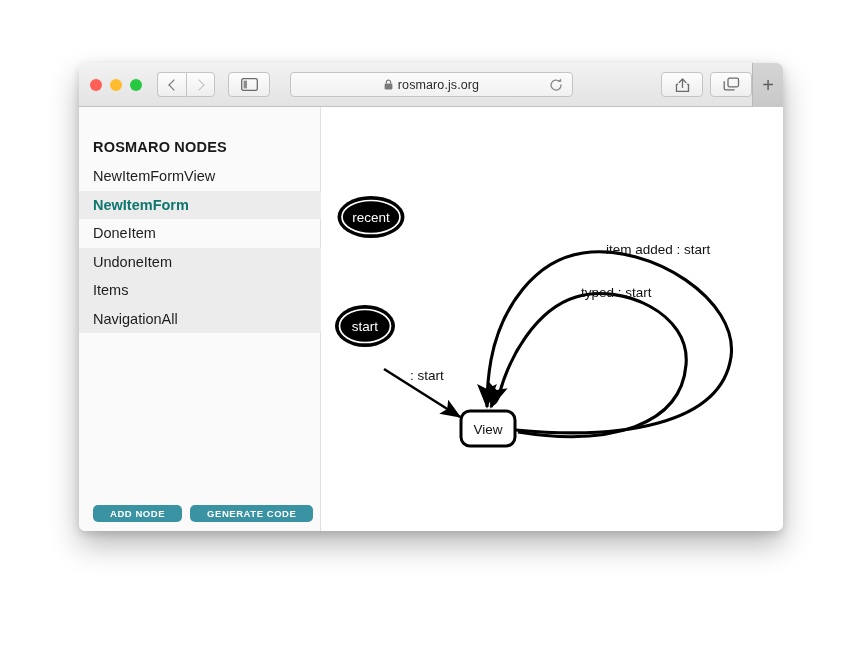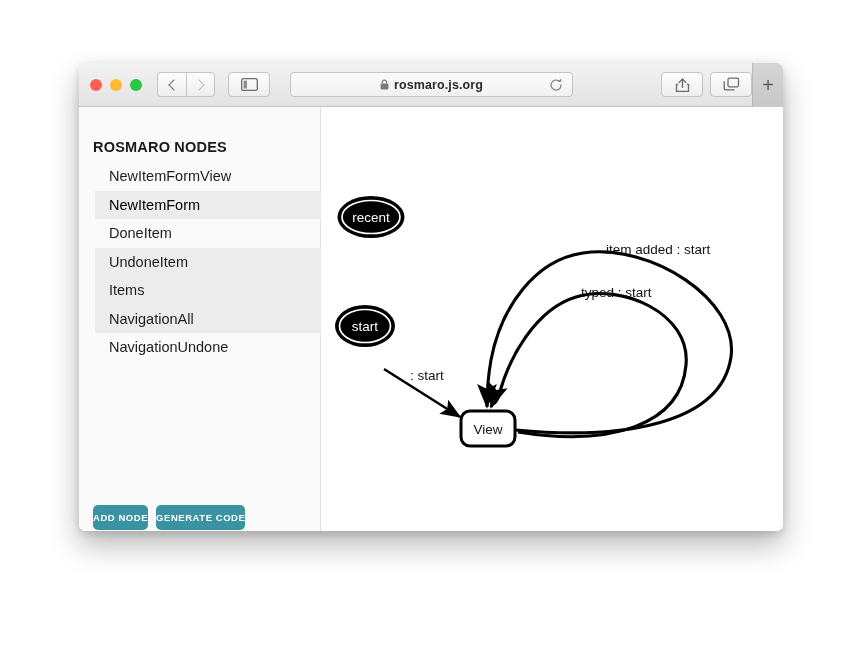--- a/index.html
+++ b/index.html
@@ -49,21 +49,21 @@
   .tabs-btn  { left:631px; width:42px; }
 
   .chev { width:8px; height:8px; border-right:1.7px solid #6b6b6b; border-bottom:1.7px solid #6b6b6b; }
   .chev.left  { transform: rotate(135deg); margin-left:3px; }
   .chev.right { transform: rotate(-45deg); margin-right:3px; border-color:#c0c0c0; }
 
   .addr {
     position:absolute; left:211px; top:9px; width:283px; height:25px;
     background: linear-gradient(to bottom,#fbfbfb,#f1f1f1);
     border:1px solid #c4c4c4; border-radius:4px;
-    display:flex; align-items:center; justify-content:center; gap:5px;font-weight:bold;
+    display:flex; align-items:center; justify-content:center; gap:5px;
   }
   .addr-text { font-size:12.5px; color:#2b2b2b; letter-spacing:0.1px; }
   .reload { position:absolute; right:8px; top:4px; }
 
   .plus-tab {
     position:absolute; left:673px; top:0; width:31px; height:44px;
     background: linear-gradient(to bottom,#d5d5d5,#c8c8c8);
     border-left:1px solid #b8b8b8;
     display:flex; align-items:center; justify-content:center;
     font-size:20px; color:#5d5d5d; line-height:1;
@@ -78,36 +78,36 @@
     background:#fafafa;
     border-right:1px solid #e0e0e0;
     flex:0 0 242px;
   }
   .sb-title {
     padding:16px 14px 0 14px;
     font-size:14.5px; font-weight:bold; color:#1a1a1a;
     letter-spacing:0.2px;
     margin-top:16px;
   }
-  .node-list { position:absolute; left:16px; top:55px; width:242px; }
+  .node-list { position:absolute; left:0; top:55px; width:242px; }
   .node-row {
     height:28.5px; line-height:28.5px;
     padding-left:14px;
     font-size:14.5px; color:#1d1d1d;
     white-space:nowrap;
   }
   .node-row.alt { background:#ececec; }
-  .node-row.selected { color:#000000; font-weight:normal; }
+  .node-row.selected { color:#0f766e; font-weight:bold; }
 
   .btn {
     display:inline-flex; align-items:center; justify-content:center;
     background:#3a93a3; color:#ffffff;
     font-size:9.5px; font-weight:bold; letter-spacing:0.55px;
     border:none; border-radius:5px;
-    padding:0 0; height:25px;
+    padding:0 17px; height:17px;
     cursor:pointer;
   }
   .row-btns { position:absolute; left:14px; top:398px; display:flex; gap:8px; }
 
   
   .canvas { position:relative; flex:1; background:#ffffff; overflow:hidden;text-decoration:underline; }
   .canvas svg { position:absolute; left:0; top:0; }
   .gnode-text { font-family:"Liberation Sans", sans-serif; font-size:13.5px; }
   .edge-label { font-family:"Liberation Sans", sans-serif; font-size:13.5px; fill:#111; }
 </style>
@@ -176,21 +176,20 @@
 
       <div class="sidebar">
         <div class="sb-title">ROSMARO NODES</div>
         <div class="node-list" id="node-list">
             <div class="node-row">NewItemFormView</div>
             <div class="node-row alt selected">NewItemForm</div>
             <div class="node-row">DoneItem</div>
             <div class="node-row alt">UndoneItem</div>
             <div class="node-row alt">Items</div>
             <div class="node-row alt">NavigationAll</div>
-            <div class="node-row">NavigationUndone</div>
           </div>
 
         <div class="row-btns">
           <button class="btn">ADD NODE</button>
           <button class="btn">GENERATE CODE</button>
         </div>
       </div>
 
       <div class="canvas">
         <svg width="462" height="424" viewBox="0 0 462 424">

